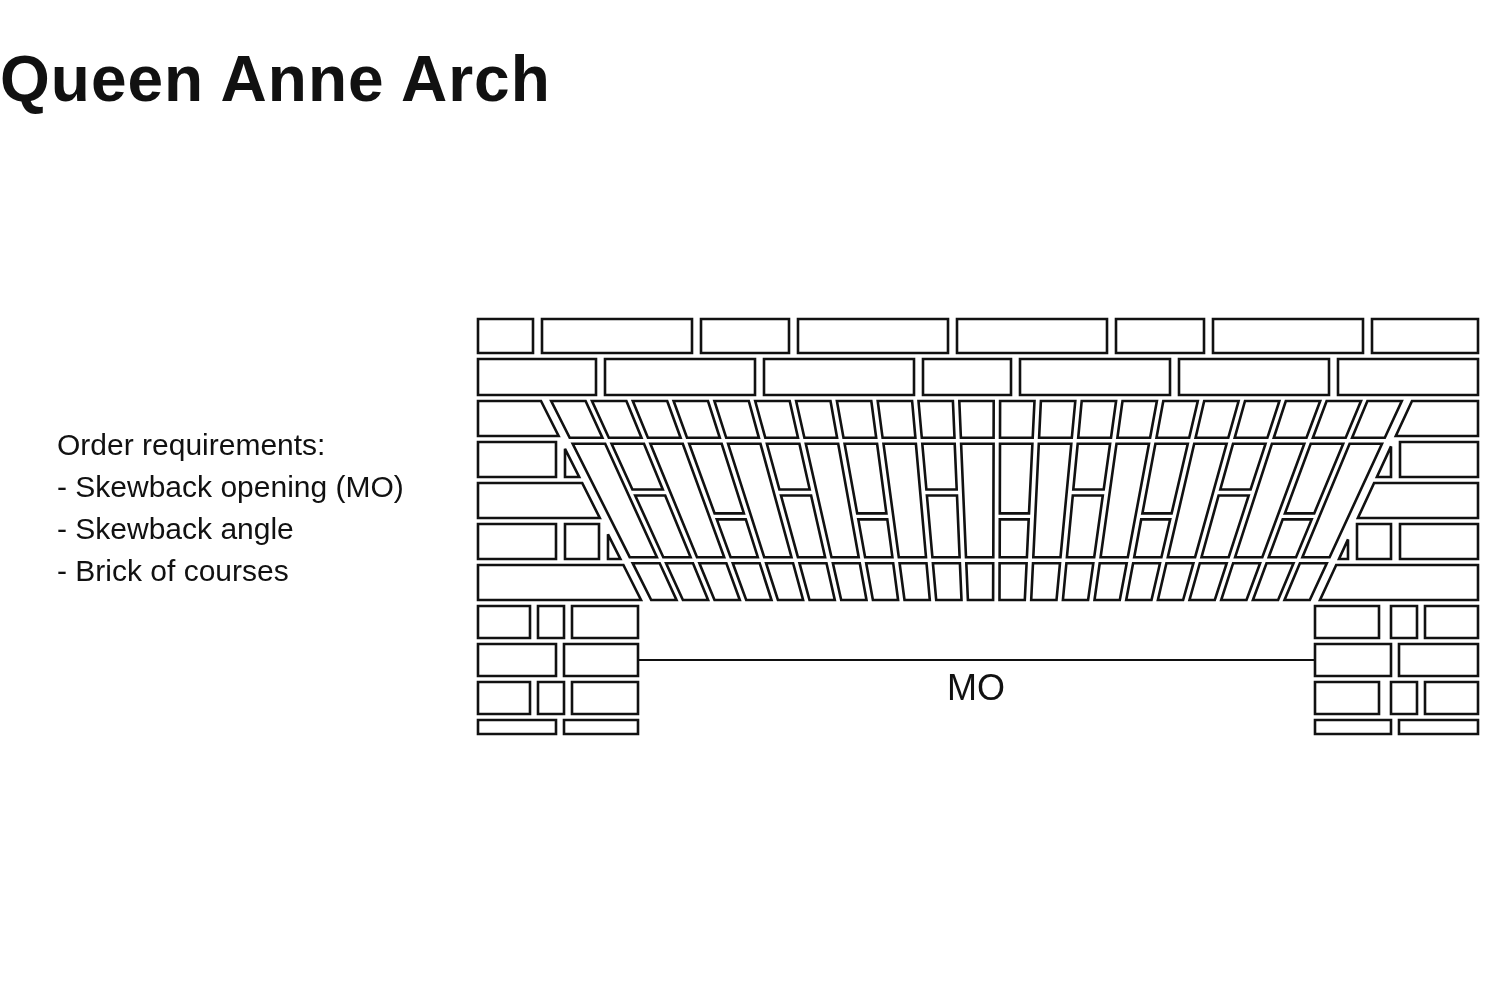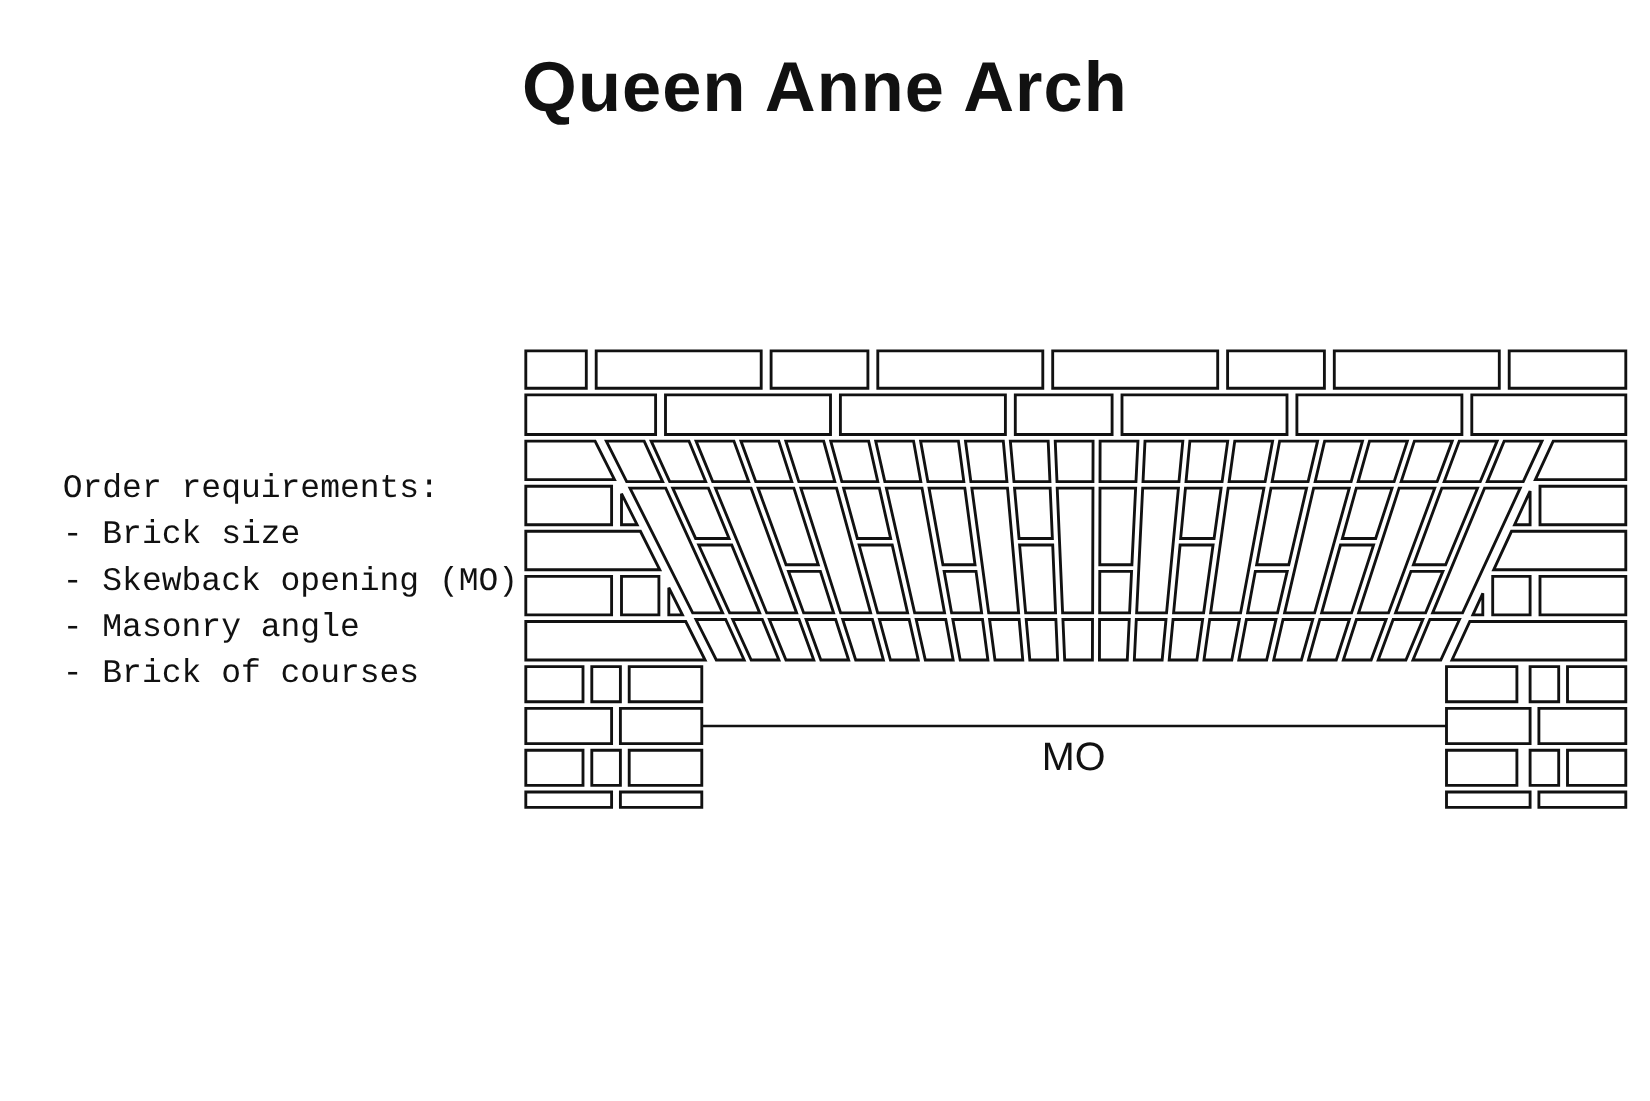--- a/index.html
+++ b/index.html
@@ -13,34 +13,32 @@
     position: relative;
     overflow: hidden;
     font-family: "Liberation Sans", sans-serif;
     color: #111111;
   }
   .page-title {
     position: absolute;
     top: 42px;
     left: 0;
     width: 100%;
-    text-align: center;
     font-size: 64px;
     font-weight: 700;
     letter-spacing: 1px;
     margin: 0;
   }
   .requirements {
     position: absolute;
     left: 57px;
     top: 424px;
     font-size: 30px;
     line-height: 42px;
     font-weight: 400;
-    font-family: Liberation Mono, monospace;
   }
   .requirements div {
     white-space: nowrap;
   }
   .diagram-svg {
     position: absolute;
     left: 0;
     top: 0;
     width: 1500px;
     height: 1001px;
@@ -55,23 +53,22 @@
     fill: #111111;
   }
 </style>
 </head>
 <body>
 
 <h1 class="page-title">Queen Anne Arch</h1>
 
 <div class="requirements">
   <div>Order requirements:</div>
-  <div>- Brick size</div>
   <div>- Skewback opening (MO)</div>
-  <div>- Masonry angle</div>
+  <div>- Skewback angle</div>
   <div>- Brick of courses</div>
 </div>
 
 <svg id="arch-svg" class="diagram-svg" viewBox="0 0 1500 1001" xmlns="http://www.w3.org/2000/svg">
   <g id="bricks">
       <polygon points="478.0,319.0 533.0,319.0 533.0,353.0 478.0,353.0" fill="#ffffff" stroke="#111111" stroke-width="2.6" stroke-linejoin="miter"></polygon>
       <polygon points="542.0,319.0 692.0,319.0 692.0,353.0 542.0,353.0" fill="#ffffff" stroke="#111111" stroke-width="2.6" stroke-linejoin="miter"></polygon>
       <polygon points="701.0,319.0 789.0,319.0 789.0,353.0 701.0,353.0" fill="#ffffff" stroke="#111111" stroke-width="2.6" stroke-linejoin="miter"></polygon>
       <polygon points="798.0,319.0 948.0,319.0 948.0,353.0 798.0,353.0" fill="#ffffff" stroke="#111111" stroke-width="2.6" stroke-linejoin="miter"></polygon>
       <polygon points="957.0,319.0 1107.0,319.0 1107.0,353.0 957.0,353.0" fill="#ffffff" stroke="#111111" stroke-width="2.6" stroke-linejoin="miter"></polygon>

